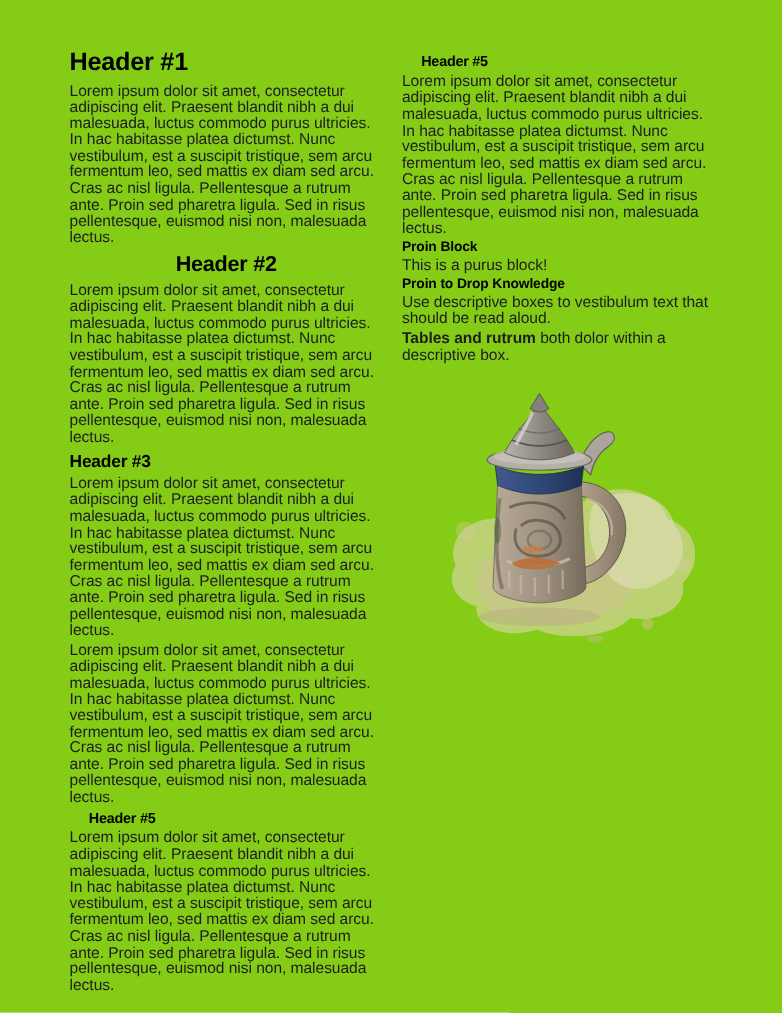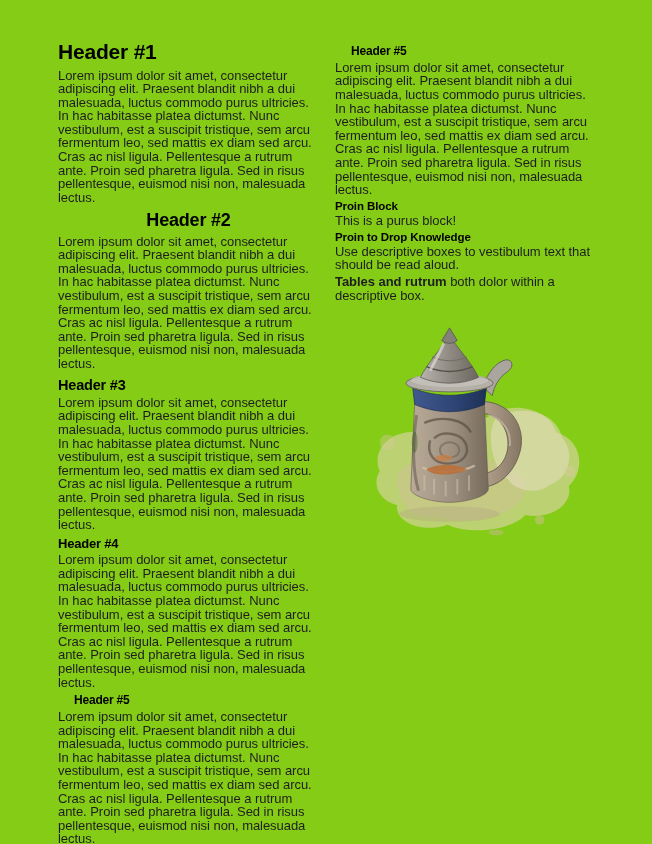--- a/index.html
+++ b/index.html
@@ -56,21 +56,20 @@
         <h2 class="doc-h">Header #2</h2>
         <p class="body-text">Lorem ipsum dolor sit amet, consectetur adipiscing elit. Praesent blandit nibh a dui malesuada, luctus commodo purus ultricies. In hac habitasse platea dictumst. Nunc vestibulum, est a suscipit tristique, sem arcu fermentum leo, sed mattis ex diam sed arcu. Cras ac nisl ligula. Pellentesque a rutrum ante. Proin sed pharetra ligula. Sed in risus pellentesque, euismod nisi non, malesuada lectus.</p>
       </div>
 
       <div>
         <h3 class="doc-h">Header #3</h3>
         <p class="body-text">Lorem ipsum dolor sit amet, consectetur adipiscing elit. Praesent blandit nibh a dui malesuada, luctus commodo purus ultricies. In hac habitasse platea dictumst. Nunc vestibulum, est a suscipit tristique, sem arcu fermentum leo, sed mattis ex diam sed arcu. Cras ac nisl ligula. Pellentesque a rutrum ante. Proin sed pharetra ligula. Sed in risus pellentesque, euismod nisi non, malesuada lectus.</p>
       </div>
 
       <div>
-        <h4 class="doc-h">Header #4</h4>
         <p class="body-text">Lorem ipsum dolor sit amet, consectetur adipiscing elit. Praesent blandit nibh a dui malesuada, luctus commodo purus ultricies. In hac habitasse platea dictumst. Nunc vestibulum, est a suscipit tristique, sem arcu fermentum leo, sed mattis ex diam sed arcu. Cras ac nisl ligula. Pellentesque a rutrum ante. Proin sed pharetra ligula. Sed in risus pellentesque, euismod nisi non, malesuada lectus.</p>
       </div>
 
       <div>
         <h5 class="doc-h">Header #5</h5>
         <p class="body-text">Lorem ipsum dolor sit amet, consectetur adipiscing elit. Praesent blandit nibh a dui malesuada, luctus commodo purus ultricies. In hac habitasse platea dictumst. Nunc vestibulum, est a suscipit tristique, sem arcu fermentum leo, sed mattis ex diam sed arcu. Cras ac nisl ligula. Pellentesque a rutrum ante. Proin sed pharetra ligula. Sed in risus pellentesque, euismod nisi non, malesuada lectus.</p>
       </div>
 
     </div>
 

